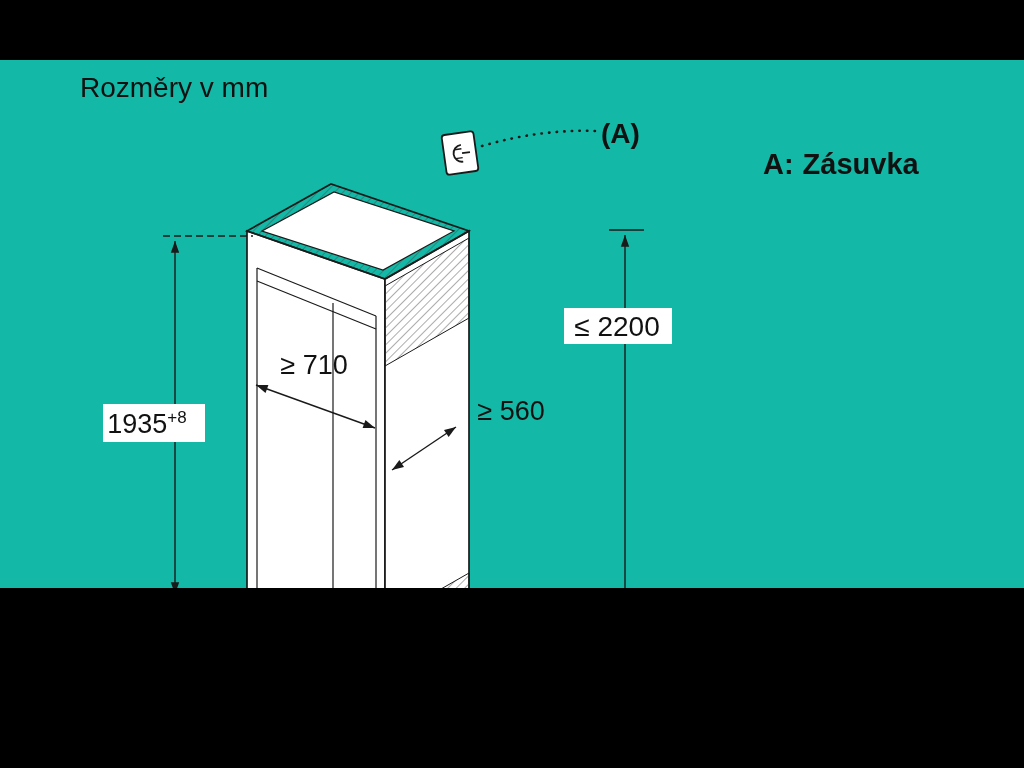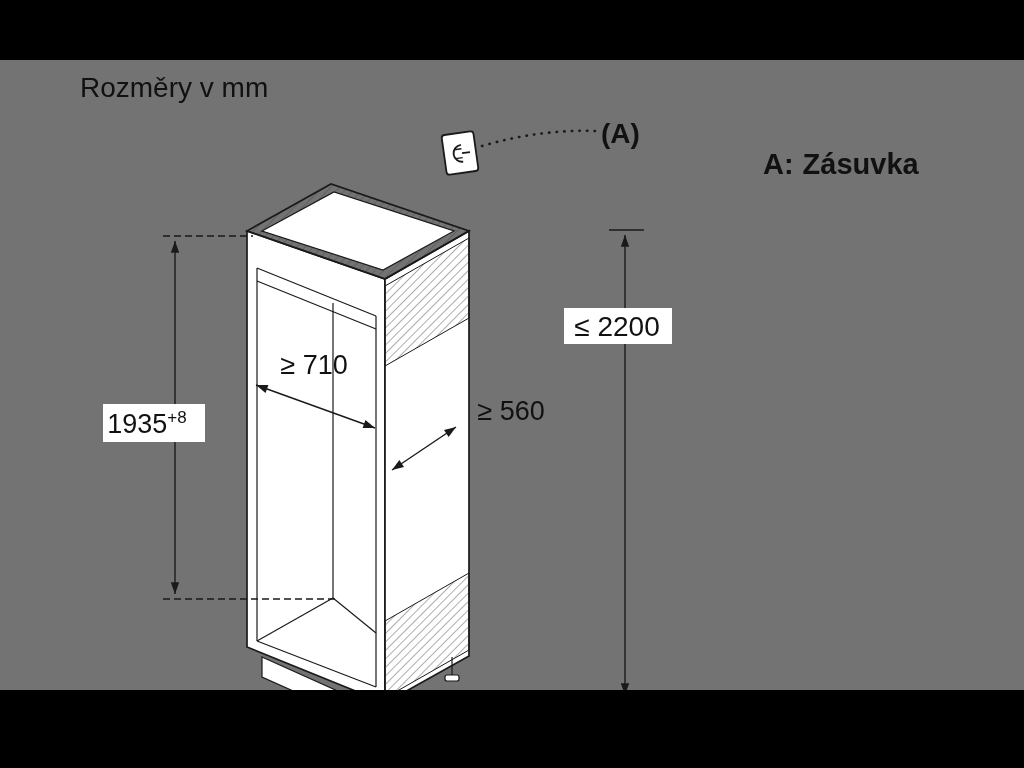--- a/index.html
+++ b/index.html
@@ -1,16 +1,16 @@
 <!DOCTYPE html>
 <html><head>
 <meta charset="utf-8">
 <style>
   html,body{margin:0;padding:0;background:#000;}
-  .stage{position:relative;width:1024px;height:690px;background:#737373;overflow:hidden;font-family:"Liberation Sans","DejaVu Sans",sans-serif;}
+  .stage{position:relative;width:1024px;height:588px;background:#14b8a6;overflow:hidden;font-family:"Liberation Sans","DejaVu Sans",sans-serif;}
   svg{display:block;}
   text{font-family:"Liberation Sans","DejaVu Sans",sans-serif;fill:#111;}
   .line{stroke:#1a1a1a;fill:none;}
   .thin{stroke-width:1.2;}
   .dim{stroke:#1a1a1a;stroke-width:1.4;fill:none;}
   .dash{stroke-dasharray:7 4;}
   .face{fill:#ffffff;stroke:#1a1a1a;stroke-width:1.7;}
 </style>
 </head>
 <body>

